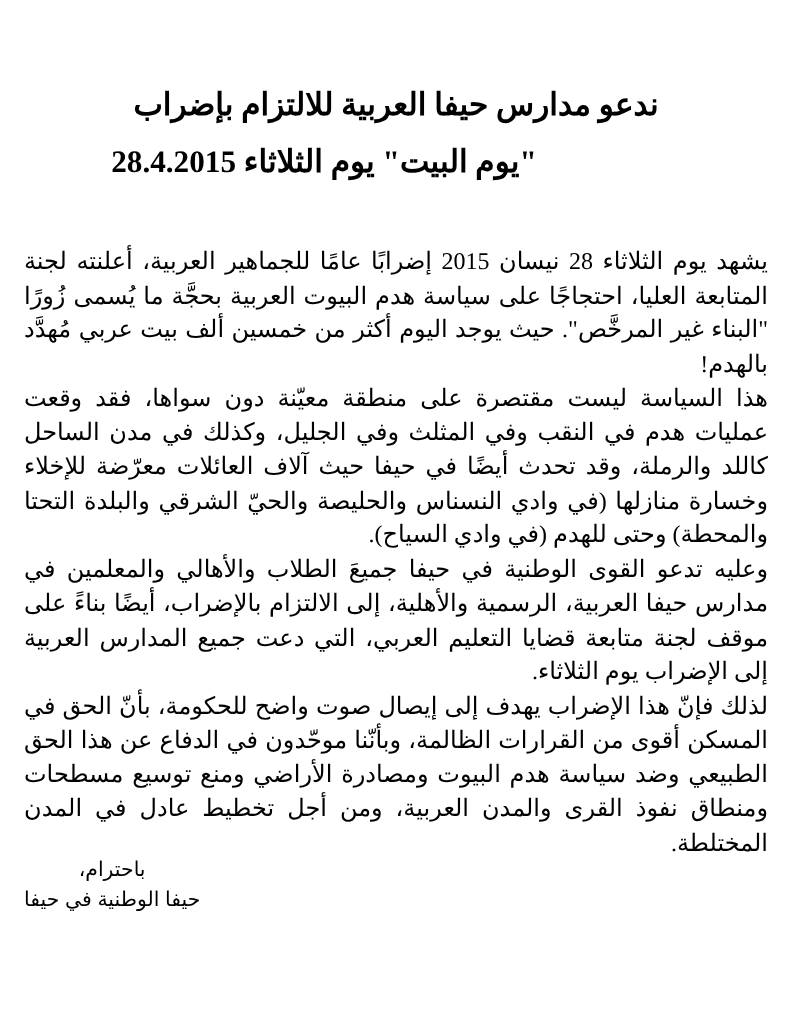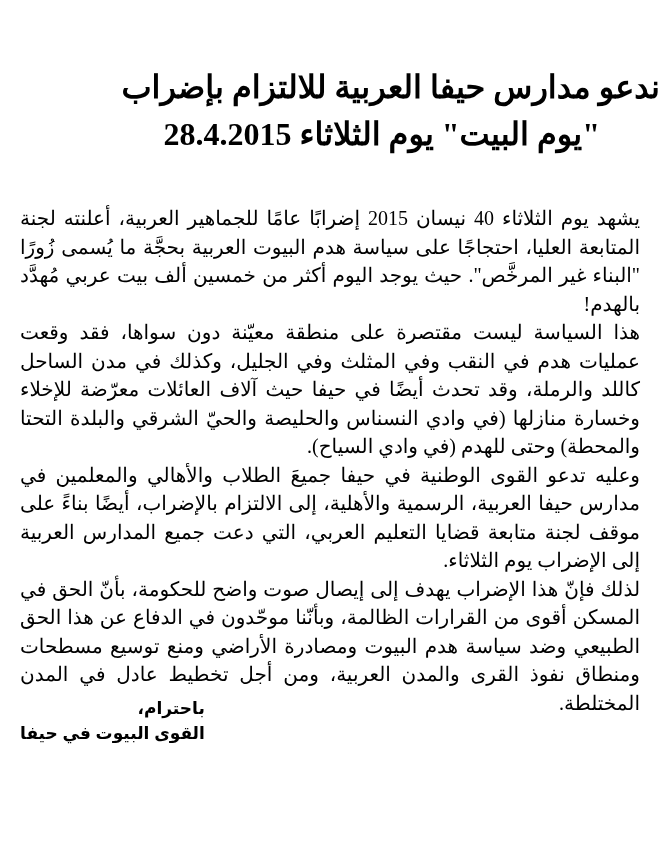--- a/index.html
+++ b/index.html
@@ -15,22 +15,23 @@
     color: #000000;
     font-family: "Liberation Serif", "DejaVu Serif", serif;
     overflow: hidden;
   }
   .doc-title {
     position: absolute;
     top: 64px;
     left: 0;
     right: 0;
     direction: rtl;
+    text-align: center;
     font-weight: bold;
-    font-size: 32px;
+    font-size: 26px;
     line-height: 47px;
     letter-spacing: 0;
   }
   .doc-title .title-line-2 {
     position: relative;
     transform: translateX(-60px);
   }
   .doc-body {
     position: absolute;
     top: 204px;
@@ -40,45 +41,44 @@
     text-align: justify;
     font-size: 20px;
     line-height: 28.5px;
   }
   .doc-body p {
     margin: 0;
     padding: 0;
   }
   .signature {
     position: absolute;
-    top: 696px;
+    top: 712px;
     left: 20px;
     direction: rtl;
-    text-align: right;
+    text-align: center;
     font-family: "Liberation Sans", "DejaVu Sans", sans-serif;
     font-size: 17px;
     line-height: 25px;
-    font-weight: bold;
   }
 </style>
 </head>
 <body>
 
 <div class="page">
 
   <div class="doc-title">
     <div class="title-line-1">ندعو مدارس حيفا العربية للالتزام بإضراب</div>
     <div class="title-line-2">"يوم البيت" يوم الثلاثاء 28.4.2015</div>
   </div>
 
   <div class="doc-body">
-    <p>يشهد يوم الثلاثاء  40 نيسان  2015 إضرابًا عامًا للجماهير العربية، أعلنته لجنة المتابعة العليا، احتجاجًا على سياسة هدم البيوت العربية بحجَّة ما يُسمى زُورًا "البناء غير المرخَّص". حيث يوجد اليوم أكثر من خمسين ألف بيت عربي مُهدَّد بالهدم!</p>
+    <p>يشهد يوم الثلاثاء  28 نيسان  2015 إضرابًا عامًا للجماهير العربية، أعلنته لجنة المتابعة العليا، احتجاجًا على سياسة هدم البيوت العربية بحجَّة ما يُسمى زُورًا "البناء غير المرخَّص". حيث يوجد اليوم أكثر من خمسين ألف بيت عربي مُهدَّد بالهدم!</p>
     <p>هذا السياسة ليست مقتصرة على منطقة معيّنة دون سواها، فقد وقعت عمليات هدم في النقب وفي المثلث وفي الجليل، وكذلك في مدن الساحل كاللد والرملة، وقد تحدث أيضًا في حيفا حيث آلاف العائلات معرّضة للإخلاء وخسارة منازلها (في وادي النسناس والحليصة والحيّ الشرقي والبلدة التحتا والمحطة) وحتى للهدم (في وادي السياح).</p>
     <p>وعليه تدعو القوى الوطنية في حيفا جميعَ الطلاب والأهالي والمعلمين في مدارس حيفا العربية، الرسمية والأهلية، إلى الالتزام بالإضراب، أيضًا بناءً على موقف لجنة متابعة قضايا التعليم العربي، التي دعت جميع المدارس العربية إلى الإضراب يوم الثلاثاء.</p>
     <p>لذلك فإنّ هذا الإضراب يهدف إلى إيصال صوت واضح للحكومة، بأنّ الحق في المسكن أقوى من القرارات الظالمة، وبأنّنا موحّدون في الدفاع عن هذا الحق الطبيعي وضد سياسة هدم البيوت ومصادرة الأراضي ومنع توسيع مسطحات ومنطاق نفوذ القرى والمدن العربية، ومن أجل تخطيط عادل في المدن المختلطة.</p>
   </div>
 
   <div class="signature">
     <div>باحترام،</div>
-    <div>القوى البيوت في حيفا</div>
+    <div>حيفا الوطنية في حيفا</div>
   </div>
 
 </div>
 
 </body></html>

